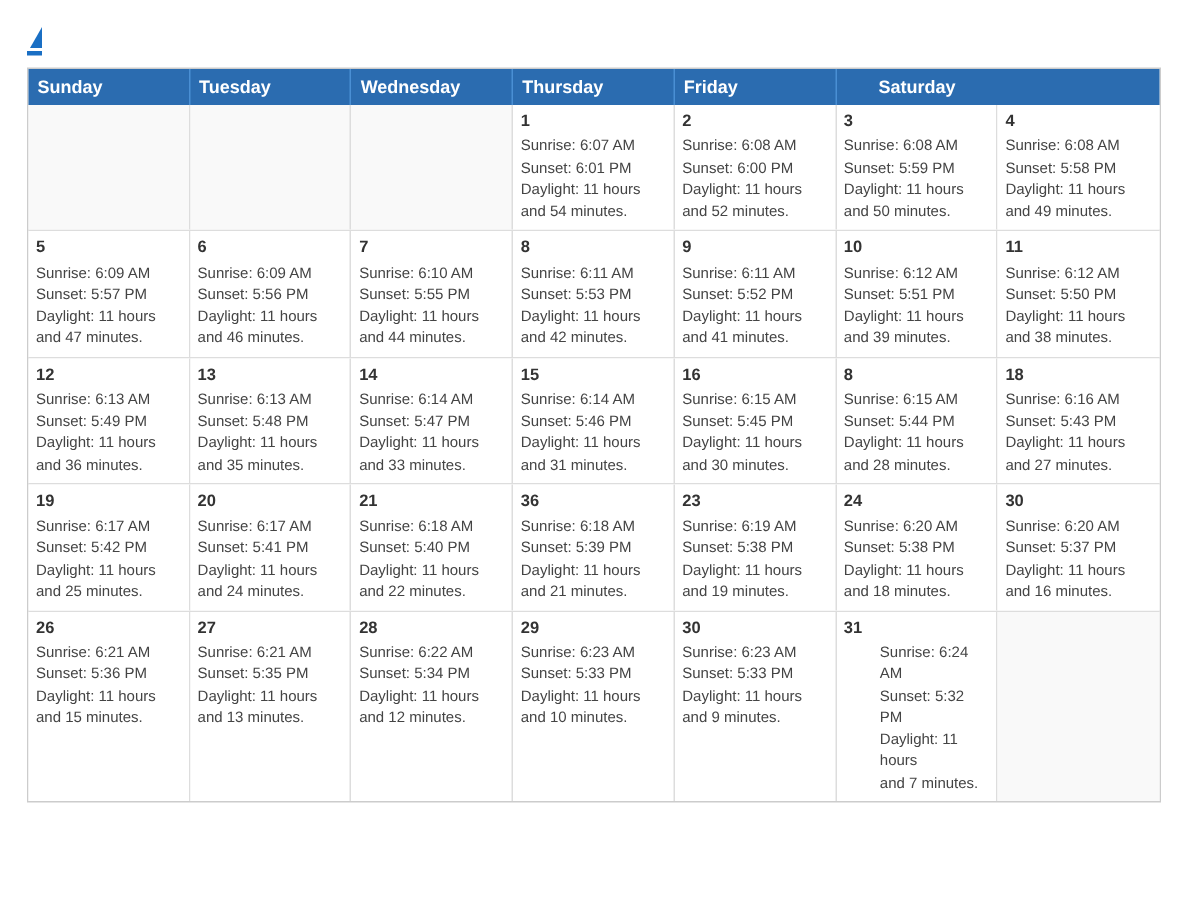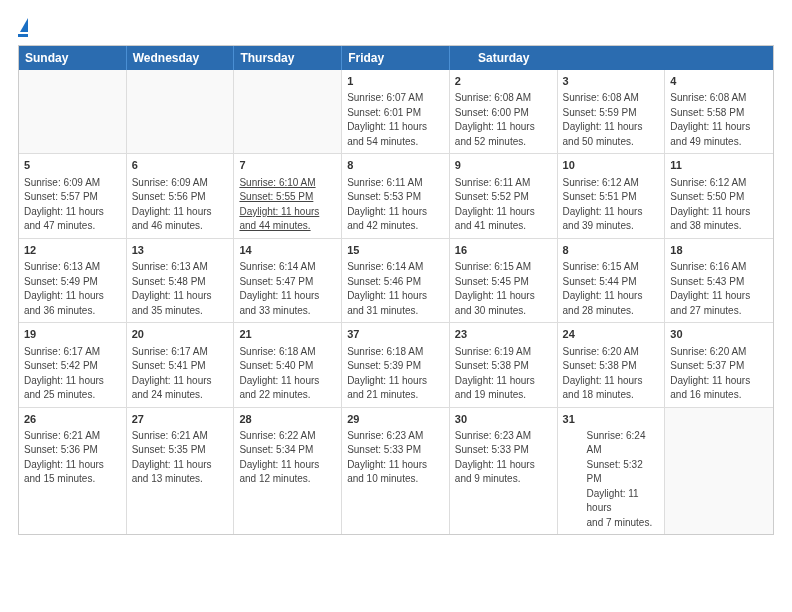--- a/index.html
+++ b/index.html
@@ -133,20 +133,21 @@
     </div>
     <div class="title-section">
       <div class="month-title"></div>
       <div class="location"></div>
     </div>
   </div>
 
   <div class="calendar">
     <div class="cal-header">
     <div class="cal-header-cell">Sunday</div>
+        <div class="cal-header-cell">Tuesday</div>
         <div class="cal-header-cell">Wednesday</div>
         <div class="cal-header-cell">Thursday</div>
         <div class="cal-header-cell">Friday</div>
         <div class="cal-header-cell">Saturday</div>
       </div>
     <div class="cal-body">
     <div class="cal-row">
           <div class="cal-cell empty"></div>
           <div class="cal-cell empty"></div>
           <div class="cal-cell empty"></div>
@@ -189,21 +190,21 @@
           </div>
           <div class="cal-cell">
             <div class="day-num">6</div>
             <div class="cell-info" style="white-space: pre-line;">Sunrise: 6:09 AM
 Sunset: 5:56 PM
 Daylight: 11 hours
 and 46 minutes.</div>
           </div>
           <div class="cal-cell">
             <div class="day-num">7</div>
-            <div class="cell-info" style="white-space: pre-line; text-decoration: underline;">Sunrise: 6:10 AM
+            <div class="cell-info" style="white-space: pre-line;">Sunrise: 6:10 AM
 Sunset: 5:55 PM
 Daylight: 11 hours
 and 44 minutes.</div>
           </div>
           <div class="cal-cell">
             <div class="day-num">8</div>
             <div class="cell-info" style="white-space: pre-line;">Sunrise: 6:11 AM
 Sunset: 5:53 PM
 Daylight: 11 hours
 and 42 minutes.</div>
@@ -297,21 +298,21 @@
 and 24 minutes.</div>
           </div>
           <div class="cal-cell">
             <div class="day-num">21</div>
             <div class="cell-info" style="white-space: pre-line;">Sunrise: 6:18 AM
 Sunset: 5:40 PM
 Daylight: 11 hours
 and 22 minutes.</div>
           </div>
           <div class="cal-cell">
-            <div class="day-num">37</div>
+            <div class="day-num">36</div>
             <div class="cell-info" style="white-space: pre-line;">Sunrise: 6:18 AM
 Sunset: 5:39 PM
 Daylight: 11 hours
 and 21 minutes.</div>
           </div>
           <div class="cal-cell">
             <div class="day-num">23</div>
             <div class="cell-info" style="white-space: pre-line;">Sunrise: 6:19 AM
 Sunset: 5:38 PM
 Daylight: 11 hours

